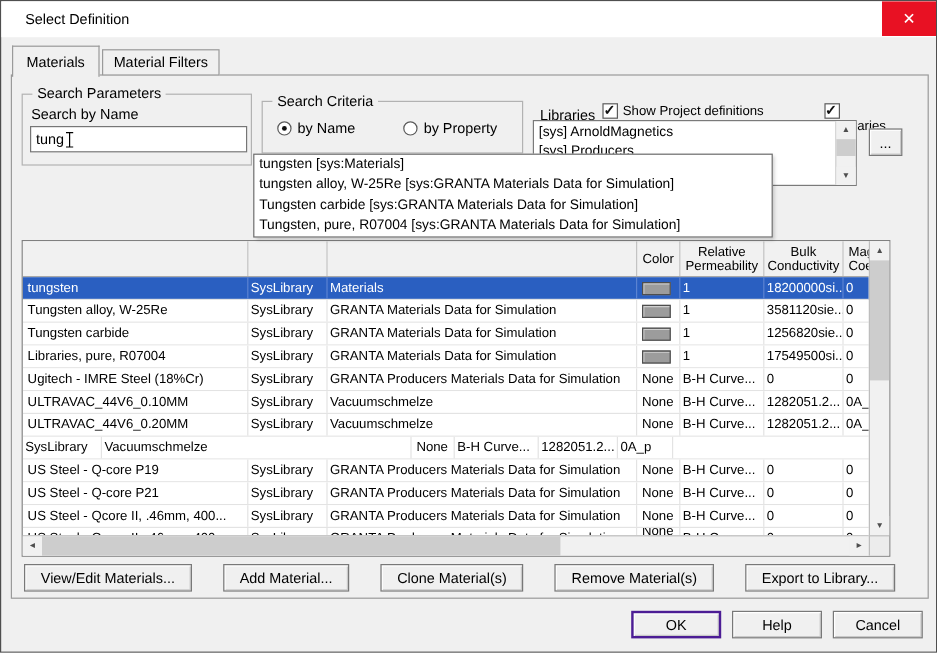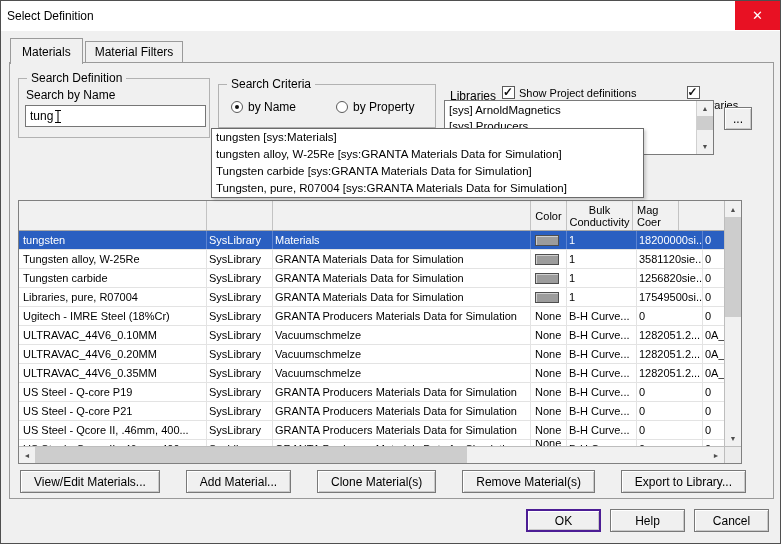--- a/index.html
+++ b/index.html
@@ -4,21 +4,21 @@
 <style>
   * { margin:0; padding:0; box-sizing:border-box; }
   html,body { background:#c8c8c8; }
   .dialog{
     position:relative; width:781px; height:544px; background:#f0f0f0;
     border:1px solid #4f4f4f; font-family:"Liberation Sans",sans-serif;
     font-size:12px; color:#000; overflow:hidden;
   }
   
   .titlebar{ position:absolute; left:0; top:0; right:0; height:30px; background:#ffffff; display:flex; align-items:center; }
-  .title{ padding-left:6px; font-size:12px; }
+  .title{ padding-left:20px; font-size:12px; }
   .close{ position:absolute; right:0; top:0; width:45px; height:29px; background:var(--close_button,#e81123);
     color:#fff; display:flex; align-items:center; justify-content:center; font-size:13px; }
   
   .tabs{ position:absolute; left:9px; top:36px; height:26px; display:flex; align-items:flex-end; z-index:5; }
   .tab{ border:1px solid #9a9a9a; background:#f0f0f0; padding:3px 9px; height:22px; display:flex; align-items:center; margin-right:2px; }
   .tab.active{ height:26px; margin-bottom:-1px; border-bottom:none; z-index:6; padding:3px 11px; }
   .panel{ position:absolute; left:8px; top:61px; width:765px; height:437px; border:1px solid #9a9a9a; background:#f0f0f0; }
   
   .group{ position:absolute; border:1px solid #b2b2b2; }
   .legend{ position:absolute; top:-8px; left:8px; background:#f0f0f0; padding:0 4px; white-space:nowrap; }
@@ -102,21 +102,21 @@
       <span>Materials</span>
     </div>
     <div class="tab">
       <span>Material Filters</span>
     </div>
   </div>
 
   <div class="panel">
 
     <div class="group group-search">
-      <span class="legend">Search Definition</span>
+      <span class="legend">Search Parameters</span>
       <span class="label-search">Search by Name</span>
       <div class="search-input">
         <span>tung</span>
         <span class="ibeam">
           <svg width="8" height="15" viewBox="0 0 8 15">
               <path d="M1 1.5h6M4 1.5v12M1 13.5h6" stroke="#000" stroke-width="1" fill="none"></path>
             </svg>
         </span>
       </div>
     </div>
@@ -165,20 +165,21 @@
       <span>...</span>
     </div>
 
     <div class="table">
       <div class="grid">
         <div class="thead">
             <div class="th c0"></div>
             <div class="th c1"></div>
             <div class="th c2"></div>
             <div class="th c3">Color</div>
+            <div class="th c4">Relative Permeability</div>
             <div class="th c5">Bulk Conductivity</div>
             <div class="th c6">Mag Coer</div>
           </div>
         <div class="tbody">
             <div class="tr selected">
               <div class="td c0">tungsten</div>
               <div class="td c1">SysLibrary</div>
               <div class="td c2">Materials</div>
               <div class="td c3">
                 <span class="swatch"></span>
@@ -241,21 +242,20 @@
             <div class="tr">
               <div class="td c0">ULTRAVAC_44V6_0.20MM</div>
               <div class="td c1">SysLibrary</div>
               <div class="td c2">Vacuumschmelze</div>
               <div class="td c3">None</div>
               <div class="td c4">B-H Curve...</div>
               <div class="td c5">1282051.2...</div>
               <div class="td c6">0A_p</div>
             </div>
             <div class="tr">
-              <div class="td c0">ULTRAVAC_44V6_0.35MM</div>
               <div class="td c1">SysLibrary</div>
               <div class="td c2">Vacuumschmelze</div>
               <div class="td c3">None</div>
               <div class="td c4">B-H Curve...</div>
               <div class="td c5">1282051.2...</div>
               <div class="td c6">0A_p</div>
             </div>
             <div class="tr">
               <div class="td c0">US Steel - Q-core P19</div>
               <div class="td c1">SysLibrary</div>

